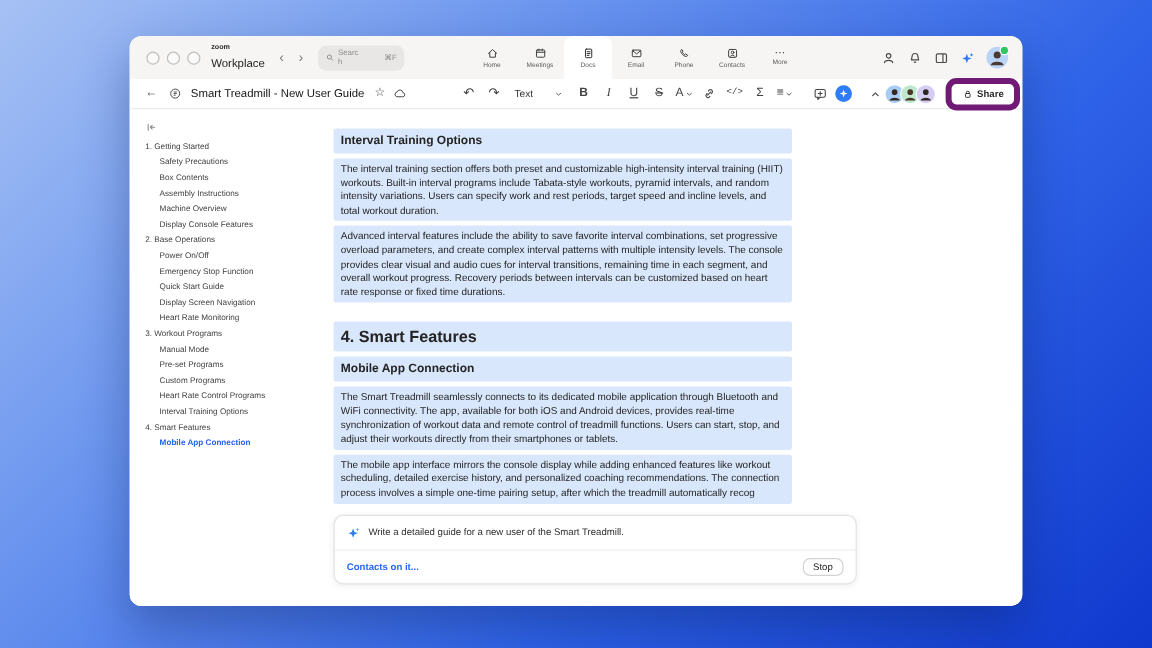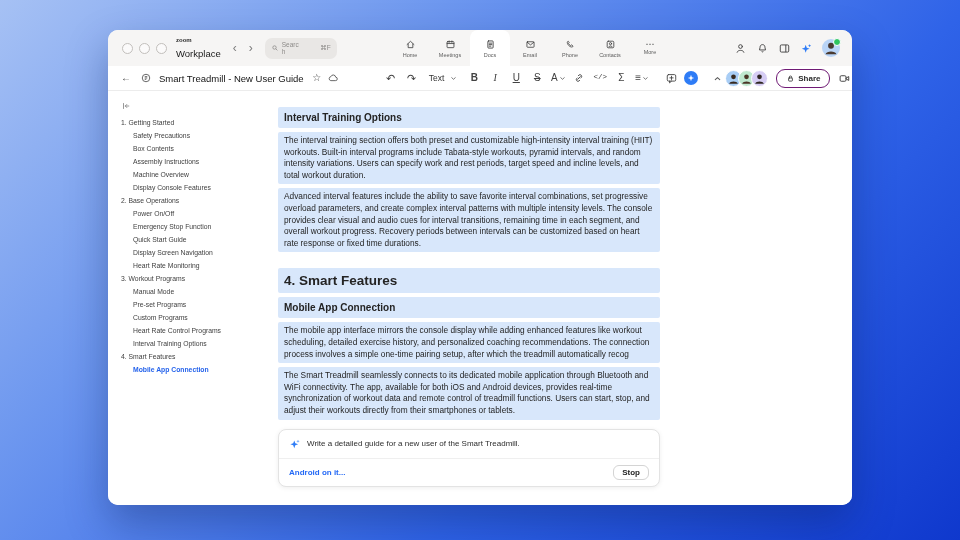--- a/index.html
+++ b/index.html
@@ -38,50 +38,50 @@
   .avatar .dot{position:absolute;right:-1px;top:-1px;width:6px;height:6px;border-radius:50%;
     background:#2ec562;border:1px solid #fff}
   
   .doctoolbar{height:24px;display:flex;align-items:center;border-bottom:1px solid #ececec;
     padding:0 10px;background:#fff;position:relative}
   .ic{height:16px;min-width:16px;display:flex;align-items:center;justify-content:center;
     color:#424242;font-size:10px;line-height:1;cursor:pointer;border-radius:3px}
   .ic.gap{margin-left:4px}
   .doc-title{font-size:9.5px;font-weight:400;color:#141414;margin:0 5px;white-space:nowrap;cursor:text}
   .fmt{display:flex;align-items:center;gap:5px;margin-left:42px}
-  .textstyle{display:flex;align-items:center;gap:6px;font-size:8.5px;color:#333;cursor:pointer;margin:0 4px}
+  .textstyle{display:flex;align-items:center;gap:18px;font-size:8.5px;color:#333;cursor:pointer;margin:0 4px}
   .b{font-weight:700;font-size:10px}.i{font-style:italic;font-size:10px;font-family:"Liberation Serif",serif}
   .u{text-decoration:underline;font-size:10px}.s{text-decoration:line-through;font-size:10px}
   .ai-btn{width:14px;height:14px;border-radius:50%;background:#2e7cf6;display:flex;align-items:center;justify-content:center;cursor:pointer}
   .right-tools{margin-left:auto;display:flex;align-items:center;gap:6px}
   .collab{display:flex;margin-right:2px}
   .mini-av{width:15px;height:15px;border-radius:50%;border:1.5px solid #fff;margin-left:-4px;overflow:hidden}
   .mini-av:first-child{margin-left:0}
-  .share-btn{display:flex;align-items:center;gap:3px;height:17px;padding:0 9px;border:1px solid #701a75;
+  .share-btn{display:flex;align-items:center;gap:3px;height:17px;padding:0 9px;border:5px solid #701a75;
     border-radius:9px;font-size:8px;font-weight:700;color:#2b2b2b;background:#fff;cursor:pointer}
   
   .main{display:flex;height:414px;background:#fff}
   .sidebar{width:170px;box-sizing:border-box;padding:10px 0 0 13px;flex:none}
   .collapse{color:#8a8a8a;margin-bottom:5px;cursor:pointer;width:12px}
   .side-item{font-size:6.8px;color:#3e3e3e;line-height:13px;cursor:pointer;white-space:nowrap}
   .side-item.lv1{padding-left:12px}
   .side-item.active{color:#2563eb;font-weight:700}
   .content{flex:1;padding-top:16px}
   .col{width:382px}
   .block{margin-bottom:4px;background:#d8e7fb;border-radius:2px;padding:3px 6px;color:#242424;cursor:text;box-sizing:border-box}
   .block.p{font-size:8.3px;line-height:11.6px}
   .block.h3{font-size:10px;font-weight:700;padding:5px 6px}
   .block.h2{font-size:13.5px;font-weight:700;padding:5px 6px;margin-top:16px}
-  .ai-card{width:382px;box-sizing:border-box;margin-top:9px;border:1px solid #e3e3e3;border-radius:8px;
+  .ai-card{width:436px;box-sizing:border-box;margin-top:9px;border:1px solid #e3e3e3;border-radius:8px;
     box-shadow:0 1px 5px rgba(0,0,0,.07);background:#fff}
   .ai-row1{display:flex;align-items:center;gap:6px;padding:8px 10px;font-size:8px;color:#2e2e2e;
     border-bottom:1px solid #efefef}
   .ai-row2{display:flex;align-items:center;justify-content:space-between;padding:6px 10px}
   .working{font-size:8px;font-weight:700;color:#2469f5}
-  .stop-btn{font-size:8px;font-weight:700;color:#1f1f1f;border:1px solid #d4d4d4;border-radius:6px;
+  .stop-btn{font-size:8px;font-weight:400;color:#1f1f1f;border:1px solid #d4d4d4;border-radius:6px;
     padding:2px 8px;background:#fff;cursor:pointer}
   svg{display:block}
 </style>
 </head>
 <body>
 
 <div class="window">
 
   <div class="titlebar">
     <div class="lights">
@@ -354,34 +354,34 @@
             <div class="block h3">Interval Training Options</div>
 
             <div class="block p">The interval training section offers both preset and customizable high-intensity interval training (HIIT) workouts. Built-in interval programs include Tabata-style workouts, pyramid intervals, and random intensity variations. Users can specify work and rest periods, target speed and incline levels, and total workout duration.</div>
 
             <div class="block p">Advanced interval features include the ability to save favorite interval combinations, set progressive overload parameters, and create complex interval patterns with multiple intensity levels. The console provides clear visual and audio cues for interval transitions, remaining time in each segment, and overall workout progress. Recovery periods between intervals can be customized based on heart rate response or fixed time durations.</div>
 
             <div class="block h2">4. Smart Features</div>
 
             <div class="block h3">Mobile App Connection</div>
 
+            <div class="block p">The Smart Treadmill seamlessly connects to its dedicated mobile application through Bluetooth and WiFi connectivity. The app, available for both iOS and Android devices, provides real-time synchronization of workout data and remote control of treadmill functions. Users can start, stop, and adjust their workouts directly from their smartphones or tablets.</div>
+
             <div class="block p">The mobile app interface mirrors the console display while adding enhanced features like workout scheduling, detailed exercise history, and personalized coaching recommendations. The connection process involves a simple one-time pairing setup, after which the treadmill automatically recog</div>
-
-            <div class="block p">The Smart Treadmill seamlessly connects to its dedicated mobile application through Bluetooth and WiFi connectivity. The app, available for both iOS and Android devices, provides real-time synchronization of workout data and remote control of treadmill functions. Users can start, stop, and adjust their workouts directly from their smartphones or tablets.</div>
           </div>
 
         <div class="ai-card">
           <div class="ai-row1">
             <svg width="12" height="12" viewBox="0 0 16 16">
                 <path d="M7 3.2L8.4 7 12.2 8.4 8.4 9.8 7 13.6 5.6 9.8 1.8 8.4 5.6 7z" fill="#2e7cf6"></path>
                 <path d="M12 2.2l.6 1.6 1.6.6-1.6.6-.6 1.6-.6-1.6-1.6-.6 1.6-.6z" fill="#6aa4f8"></path>
               </svg>
             <span>Write a detailed guide for a new user of the Smart Treadmill.</span>
           </div>
           <div class="ai-row2">
-            <span class="working">Android on it...</span>
+            <span class="working">Contacts on it...</span>
             <span class="stop-btn">Stop</span>
           </div>
         </div>
       </div>
     </div>
   </div>
 </div>
 
 </body></html>

